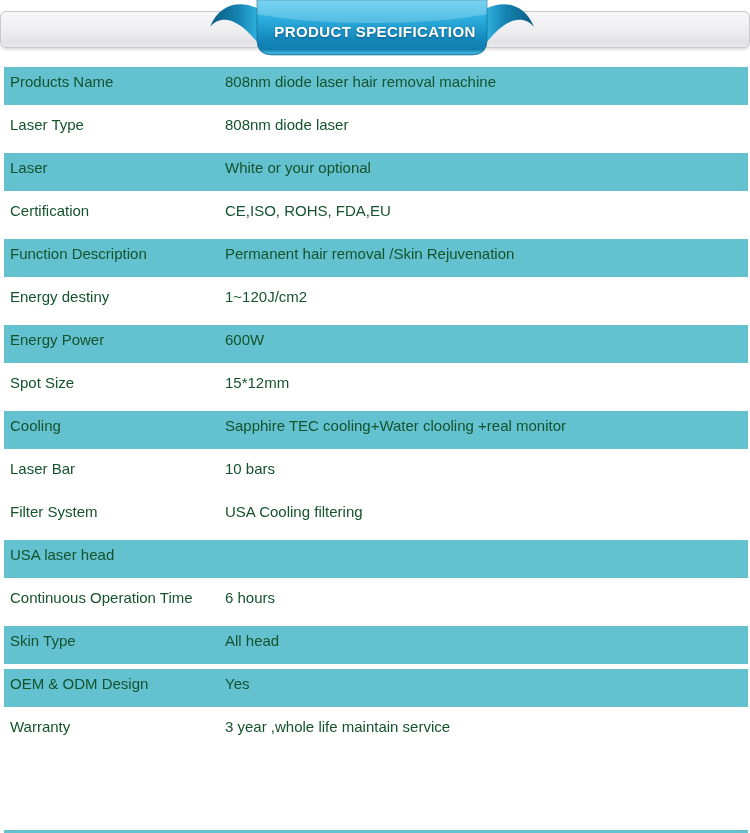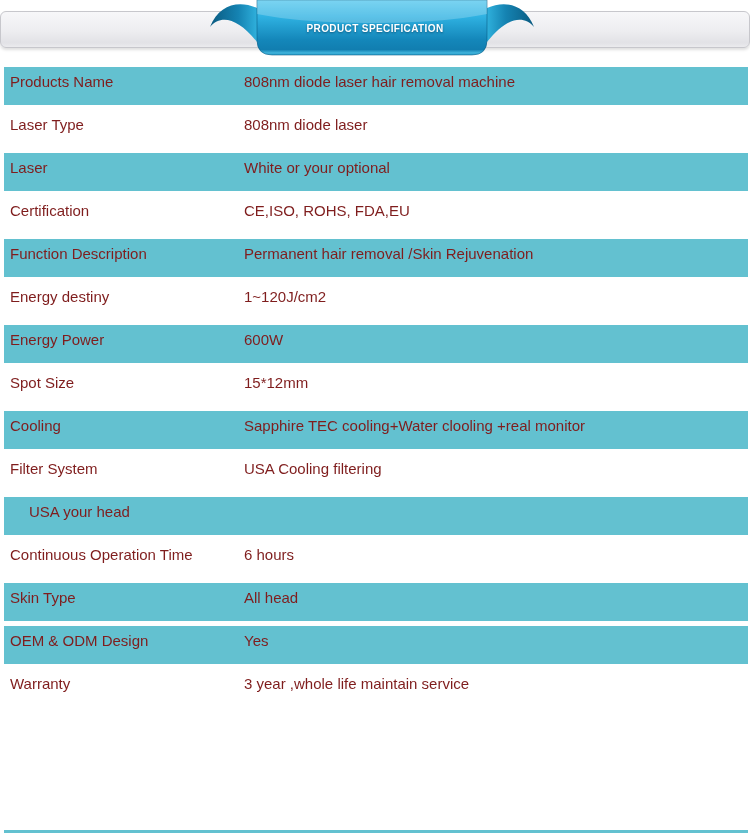--- a/index.html
+++ b/index.html
@@ -11,38 +11,38 @@
   .banner{position:relative;height:62px;}
   .silver-bar{
     position:absolute;top:11px;left:0;right:0;height:35px;
     border:1px solid #c7c7cc;border-radius:6px;
     background:linear-gradient(#f7f7f9,#ededf0 55%,#e2e2e6 88%,#ebebee);
     box-shadow:0 2px 3px rgba(0,0,0,0.13);
   }
   .ribbon-svg{position:absolute;left:205px;top:0;width:340px;height:62px;}
   .ribbon-title{
     position:absolute;left:205px;top:23px;width:340px;text-align:center;
-    color:#fff;font-weight:bold;font-size:10px;letter-spacing:0.4px;
+    color:#fff;font-weight:bold;font-size:15px;letter-spacing:0.4px;
     text-shadow:0 1px 2px rgba(0,40,70,0.5);
     white-space:nowrap;
   }
   
   .spec-table{position:absolute;top:62px;left:0;right:0;}
   .row{
     height:43px;box-sizing:border-box;display:flex;
     margin:0 2px 0 4px;padding:11px 0 0 6px;
-    font-size:15px;color:#7f1d1d;
+    font-size:15px;color:#14532d;
   }
   .row.cyan{
     background:var(--cyan,#63c1d0);
     border-top:5px solid #fff;
     padding-top:6px;
   }
   .row .label{flex:0 0 215px;}
-  .row .value{flex:1;margin-left:19px;}
+  .row .value{flex:1;}
   .bottom-strip{
     position:absolute;left:4px;right:2px;top:830px;height:3px;
     background:var(--cyan,#63c1d0);z-index:2;
   }
 </style>
 </head>
 <body>
 
 <div class="banner">
   <div class="silver-bar"></div>
@@ -110,25 +110,29 @@
   </div>
   <div class="row">
     <div class="label">Spot Size</div>
     <div class="value">15*12mm</div>
   </div>
   <div class="row cyan">
     <div class="label">Cooling</div>
     <div class="value">Sapphire TEC cooling+Water clooling +real monitor</div>
   </div>
   <div class="row">
+    <div class="label">Laser Bar</div>
+    <div class="value">10 bars</div>
+  </div>
+  <div class="row">
     <div class="label">Filter System</div>
     <div class="value">USA Cooling filtering</div>
   </div>
   <div class="row cyan">
-    <div class="value">USA your head</div>
+    <div class="value">USA laser head</div>
   </div>
   <div class="row">
     <div class="label">Continuous Operation Time</div>
     <div class="value">6 hours</div>
   </div>
   <div class="row cyan">
     <div class="label">Skin Type</div>
     <div class="value">All head</div>
   </div>
   <div class="row cyan">

